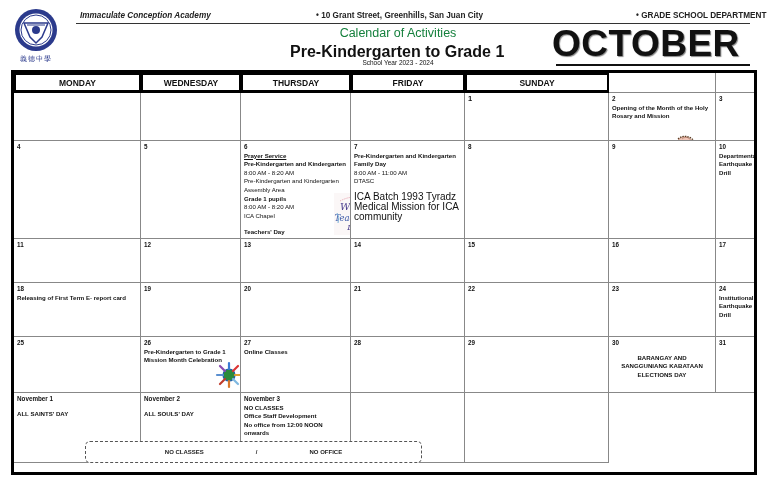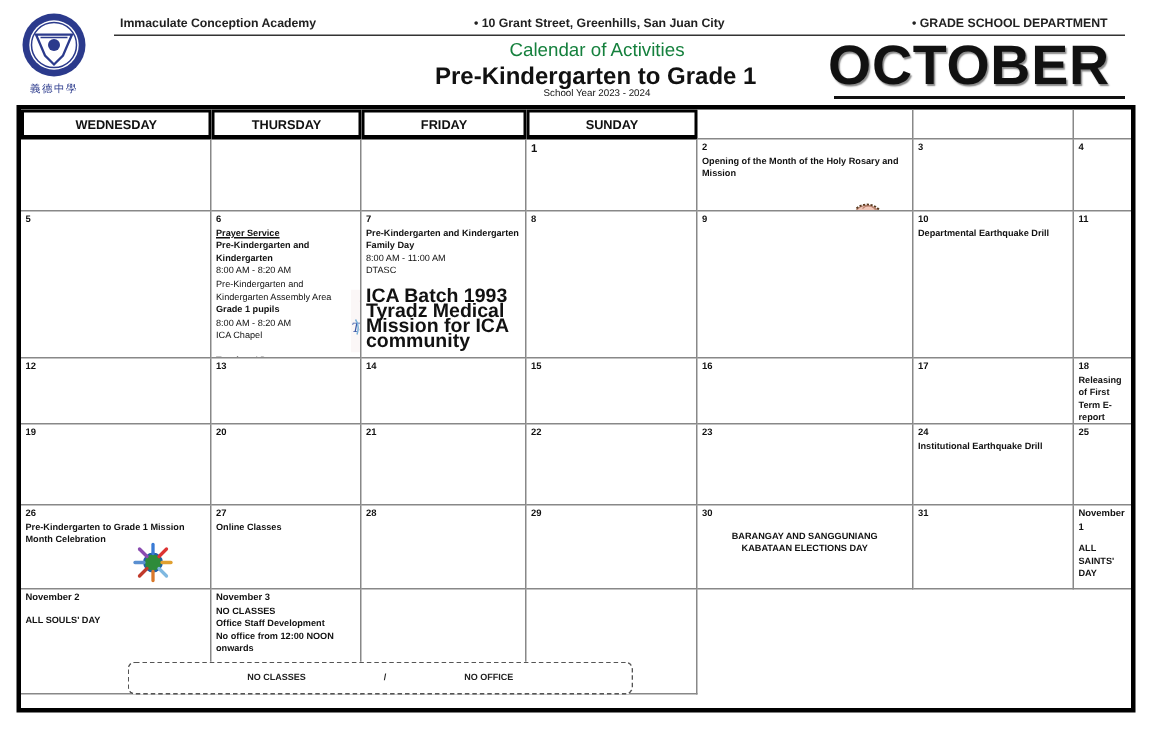--- a/index.html
+++ b/index.html
@@ -31,21 +31,21 @@
     .hdr { border: 2px solid #000; border-bottom-width: 3px; display: flex; align-items: center; justify-content: center;
            font-size: 8.5px; font-weight: bold; background: #fff; }
     .cell { border-right: 1.5px solid #888; border-bottom: 1.5px solid #888; padding: 2px 3px; font-size: 6.1px;
             line-height: 8.6px; position: relative; overflow: hidden; }
     .cell:nth-child(7n) { border-right: none; }
     .num { font-weight: bold; font-size: 6.3px; }
     .num.big { font-size: 7.5px; }
     .ev { font-weight: bold; }
     .u { text-decoration: underline; }
     .plain { font-weight: normal; }
-    .ica { font-weight: bold; font-size: 13px; line-height: 10px; margin-top: 6px; }
+    .ica { font-weight: normal; font-size: 10px; line-height: 10px; margin-top: 6px; }
     .center { text-align: center; }
     .gap { margin-top: 8px; }
 
     .img-pray { position: absolute; right: 3px; top: 40px; width: 50px; height: 54px; }
     .img-teach { position: absolute; left: 93px; top: 52px; width: 42px; height: 42px; }
     .img-mission { position: absolute; left: 74px; top: 24px; width: 28px; height: 28px; }
 
     .banner { position: absolute; left: 85px; top: 441px; width: 337px; height: 22px; border: 1px dashed #555;
               border-radius: 5px; background: #fff; display: flex; align-items: center; justify-content: center;
               font-size: 6px; font-weight: bold; color: #222; }
@@ -57,35 +57,36 @@
 <svg class="logo" viewBox="0 0 44 44">
   <circle cx="22" cy="22" r="21" fill="#2b3a8c"></circle>
   <circle cx="22" cy="22" r="16.5" fill="#fff"></circle>
   <circle cx="22" cy="22" r="15" fill="none" stroke="#2b3a8c" stroke-width="1"></circle>
   <path d="M10 15 L34 15 L28 29 L22 35 L16 29 Z" fill="none" stroke="#2b3a8c" stroke-width="1.5"></path>
   <circle cx="22" cy="22" r="4" fill="#2b3a8c"></circle>
   <path d="M13 17 L31 17" stroke="#2b3a8c" stroke-width="1"></path>
 </svg>
 <div class="logo-chars">義德中學</div>
 
-<div class="topline" style="left:80px;">Immaculate Conception Academy</div>
+<div class="topline" style="left:80px;font-style:italic;">Immaculate Conception Academy</div>
 <div class="topline" style="left:316px;">• 10 Grant Street, Greenhills, San Juan City</div>
-<div class="topline" style="left:608px;">• GRADE SCHOOL DEPARTMENT</div>
+<div class="topline" style="left:636px;">• GRADE SCHOOL DEPARTMENT</div>
 <div class="rule"></div>
 
 <div class="title1">Calendar of Activities</div>
 <div class="title2">Pre-Kindergarten to Grade 1</div>
 <div class="title3">School Year 2023 - 2024</div>
 
 <div class="month">OCTOBER</div>
 <div class="month-rule"></div>
 
 <div class="frame">
   <div class="grid">
 
+    <div class="hdr">MONDAY</div>
     <div class="hdr">WEDNESDAY</div>
     <div class="hdr">THURSDAY</div>
     <div class="hdr">FRIDAY</div>
     <div class="hdr">SUNDAY</div>
 
     <div class="cell"></div>
     <div class="cell"></div>
     <div class="cell"></div>
     <div class="cell"></div>
     <div class="cell"></div>

